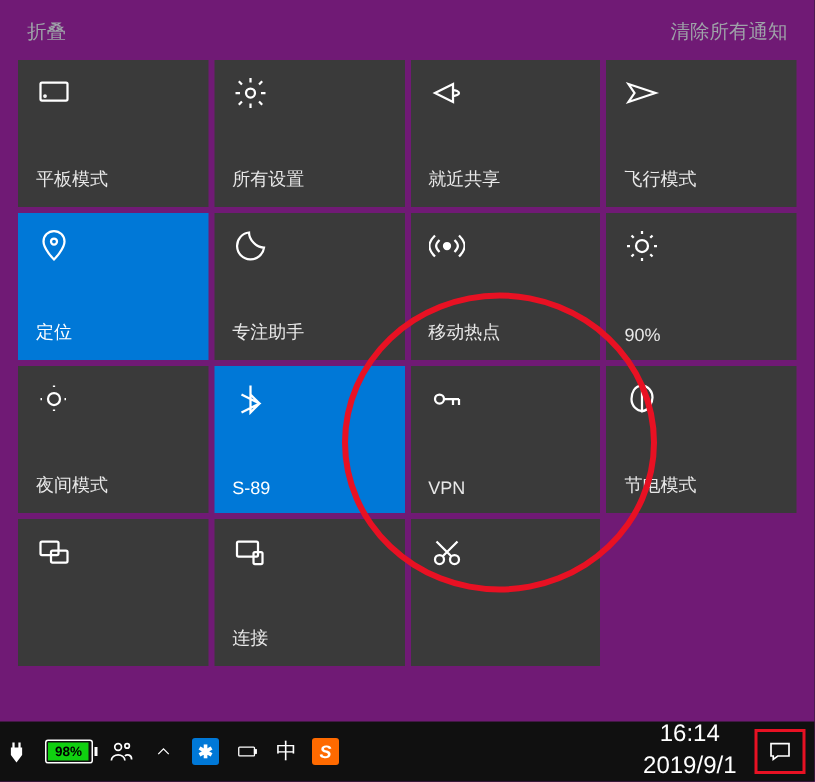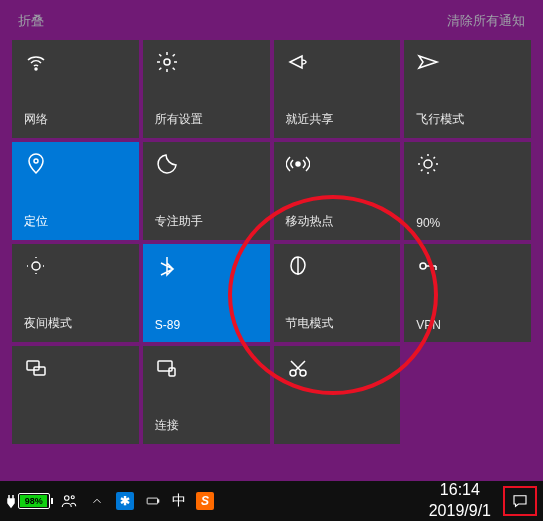--- a/index.html
+++ b/index.html
@@ -85,21 +85,21 @@
       gap: 10px;
     }
     .tray-right {
       display: flex;
       align-items: center;
       gap: 8px;
     }
     .battery {
       display: flex;
       align-items: center;
-      gap: 2px;
+      gap: 14px;
     }
     .battery-icon {
       width: 32px;
       height: 16px;
       border: 1.5px solid #fff;
       border-radius: 2px;
       position: relative;
       display: flex;
       align-items: center;
       padding: 1px;
@@ -187,30 +187,30 @@
 </head>
 <body>
 
 <div class="panel">
   <div class="header">
     <span>折叠</span>
     <span>清除所有通知</span>
   </div>
   <div class="grid">
 
-
-    <div class="tile">
-      <span class="icon">
-        <svg viewBox="0 0 24 24">
-            <path d="M4 10c4-4 12-4 16 0M7 13c3-3 7-3 10 0M10 16c1-1 3-1 4 0"></path>
-            <circle cx="12" cy="19" r="1" fill="currentColor"></circle>
-          </svg>
-      </span>
-      <span class="label">网络</span>
-    </div>
+    <div class="tile">
+      <span class="icon">
+        <svg viewBox="0 0 24 24">
+            <rect x="3" y="5" width="18" height="12" rx="1"></rect>
+            <circle cx="6" cy="14" r="0.5" fill="currentColor"></circle>
+          </svg>
+      </span>
+      <span class="label">平板模式</span>
+    </div>
+
 
     <div class="tile">
       <span class="icon">
         <svg viewBox="0 0 24 24">
             <circle cx="12" cy="12" r="3"></circle>
             <path d="M12 2v3M12 19v3M4.2 4.2l2.1 2.1M17.7 17.7l2.1 2.1M2 12h3M19 12h3M4.2 19.8l2.1-2.1M17.7 6.3l2.1-2.1"></path>
           </svg>
       </span>
       <span class="label">所有设置</span>
     </div>
@@ -288,34 +288,34 @@
         <svg viewBox="0 0 24 24">
             <path d="M12 3v18l6-6-12-6m0 12l12-6-6-6"></path>
           </svg>
       </span>
       <span class="label">S-89</span>
     </div>
 
     <div class="tile">
       <span class="icon">
         <svg viewBox="0 0 24 24">
-            <path d="M12 3C7 3 5 8 5 12c0 5 4 8 7 8 4 0 7-5 7-9 0-4-3-8-7-8zM12 3v18"></path>
-          </svg>
-      </span>
-      <span class="label">节电模式</span>
-    </div>
-
-    <div class="tile">
-      <span class="icon">
-        <svg viewBox="0 0 24 24">
             <circle cx="7" cy="12" r="3"></circle>
             <path d="M10 12h10M16 12v4M20 12v4"></path>
           </svg>
       </span>
       <span class="label">VPN</span>
+    </div>
+
+    <div class="tile">
+      <span class="icon">
+        <svg viewBox="0 0 24 24">
+            <path d="M12 3C7 3 5 8 5 12c0 5 4 8 7 8 4 0 7-5 7-9 0-4-3-8-7-8zM12 3v18"></path>
+          </svg>
+      </span>
+      <span class="label">节电模式</span>
     </div>
 
     <div class="tile">
       <span class="icon">
         <svg viewBox="0 0 24 24">
             <rect x="3" y="5" width="12" height="9" rx="1"></rect>
             <rect x="10" y="11" width="11" height="8" rx="1"></rect>
           </svg>
       </span>
     </div>

